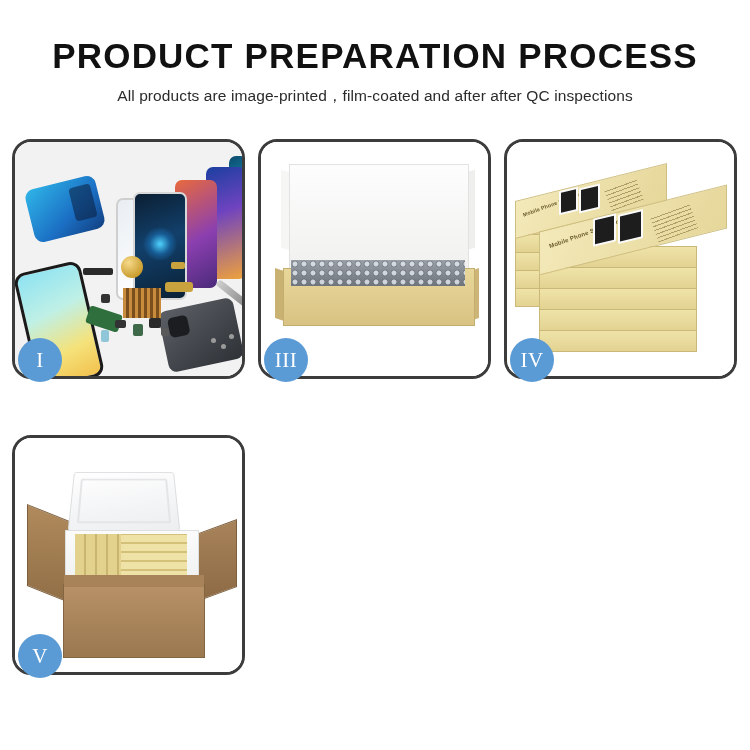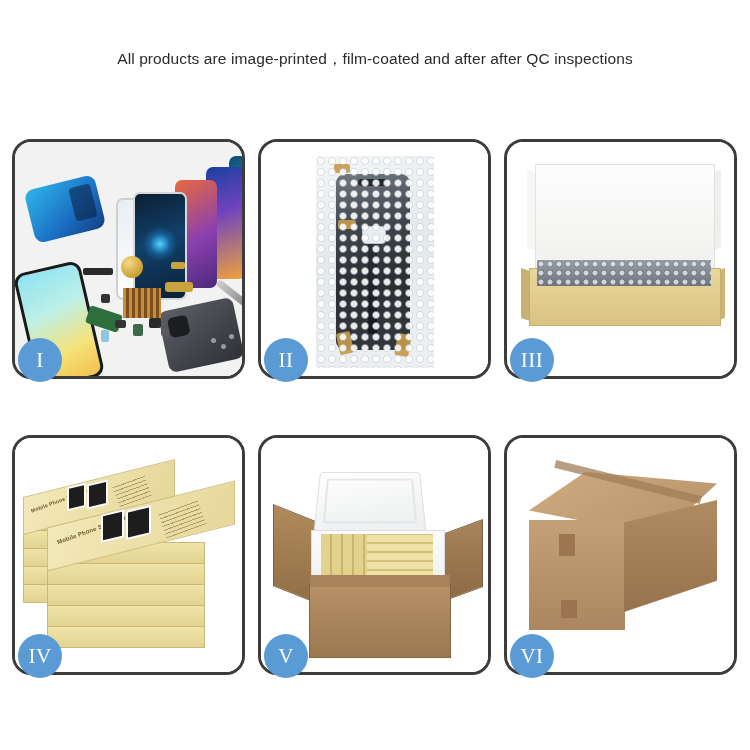--- a/index.html
+++ b/index.html
@@ -140,20 +140,21 @@
   .c6-top{position:absolute;left:22px;top:34px;width:188px;height:64px;background:linear-gradient(150deg,#cdab7f,#b8926a);clip-path:polygon(30% 0,100% 18%,70% 100%,0 60%);}
   .c6-front{position:absolute;left:22px;top:82px;width:96px;height:110px;background:linear-gradient(180deg,#c3a077,#ab8660);}
   .c6-side{position:absolute;left:117px;top:62px;width:93px;height:112px;background:linear-gradient(180deg,#b08b62,#96734d);clip-path:polygon(0 20%,100% 0,100% 72%,0 100%);}
   .c6-seam{position:absolute;left:46px;top:40px;width:150px;height:8px;background:rgba(160,125,88,.75);transform:rotate(14deg);}
   .c6-tape{position:absolute;background:rgba(150,112,74,.85);}
 </style>
 </head>
 <body>
 
 <div class="header">
+  <div class="title">PRODUCT PREPARATION PROCESS</div>
   <div class="subtitle">All products are image-printed，film-coated and after after QC inspections</div>
 </div>
 
 <div class="grid">
 
   <div class="panel">
     <div class="panel-inner p1">
       <div class="scene">
         <div class="ph-stack blue-panel"></div>
         <div class="ph-stack scr-e"></div>
@@ -177,37 +178,20 @@
         <div class="tiny" style="left:86px;top:188px;width:8px;height:12px;background:#8fc7d8;"></div>
         <div class="tiny" style="left:156px;top:120px;width:14px;height:7px;background:#c8a23c;"></div>
         <div class="scrw" style="left:196px;top:196px;"></div>
         <div class="scrw" style="left:206px;top:202px;"></div>
         <div class="scrw" style="left:214px;top:192px;"></div>
       </div>
     </div>
     <div class="badge">I</div>
   </div>
 
-  <div class="panel">
-    <div class="panel-inner p2">
-      <div class="scene">
-        <div class="bag">
-          <div class="screen-in"></div>
-          <div class="cable"></div>
-          <div class="conn"></div>
-          <div class="tape" style="left:18px;top:8px;width:16px;height:9px;"></div>
-          <div class="tape" style="left:22px;top:64px;width:18px;height:9px;"></div>
-          <div class="tape" style="left:22px;top:176px;width:14px;height:22px;transform:rotate(-12deg);"></div>
-          <div class="tape" style="left:80px;top:178px;width:14px;height:22px;transform:rotate(10deg);"></div>
-          <div class="bubbles"></div>
-        </div>
-      </div>
-    </div>
-    <div class="badge">II</div>
-  </div>
 
   <div class="panel">
     <div class="panel-inner p3">
       <div class="scene">
         <div class="b3-lid-l"></div>
         <div class="b3-lid-r"></div>
         <div class="b3-lid"></div>
         <div class="b3-sideL"></div>
         <div class="b3-sideR"></div>
         <div class="b3-body"></div>
@@ -257,27 +241,14 @@
         <div class="c5-foam-lid"></div>
         <div class="c5-foam-box"></div>
         <div class="c5-cont"></div>
         <div class="c5-cont2"></div>
         <div class="c5-body"></div>
       </div>
     </div>
     <div class="badge">V</div>
   </div>
 
-  <div class="panel">
-    <div class="panel-inner p6">
-      <div class="scene">
-        <div class="c6-top"></div>
-        <div class="c6-seam"></div>
-        <div class="c6-front"></div>
-        <div class="c6-side"></div>
-        <div class="c6-tape" style="left:52px;top:96px;width:16px;height:22px;"></div>
-        <div class="c6-tape" style="left:54px;top:162px;width:16px;height:18px;"></div>
-      </div>
-    </div>
-    <div class="badge">VI</div>
-  </div>
 
 </div>
 
 </body></html>

